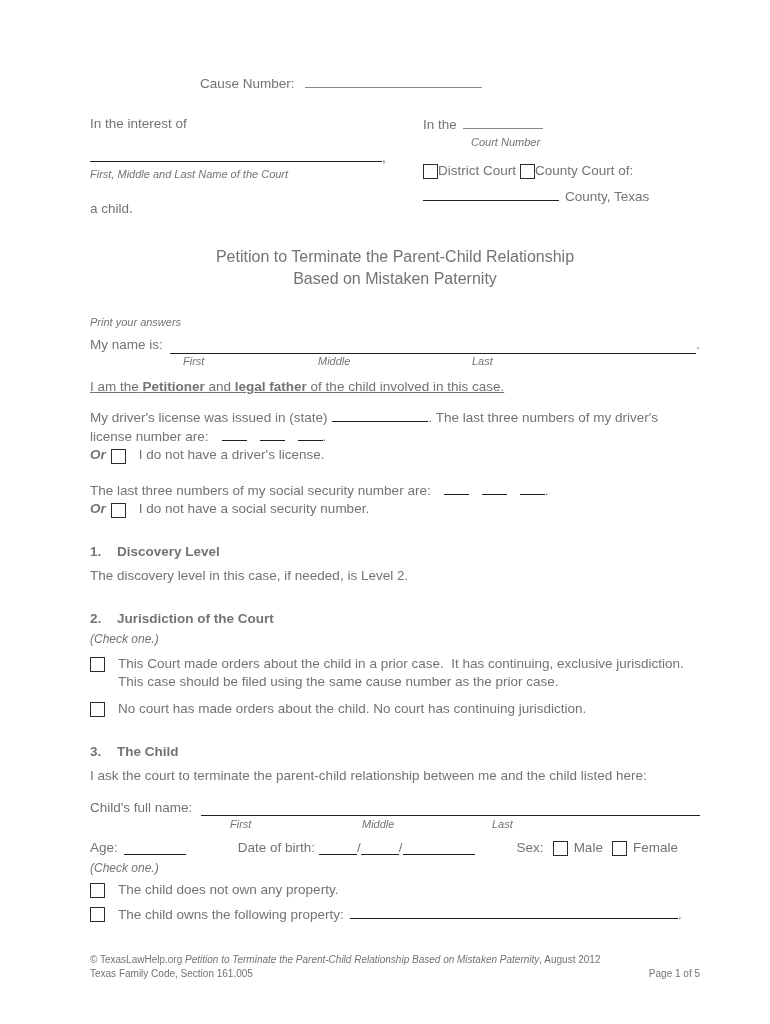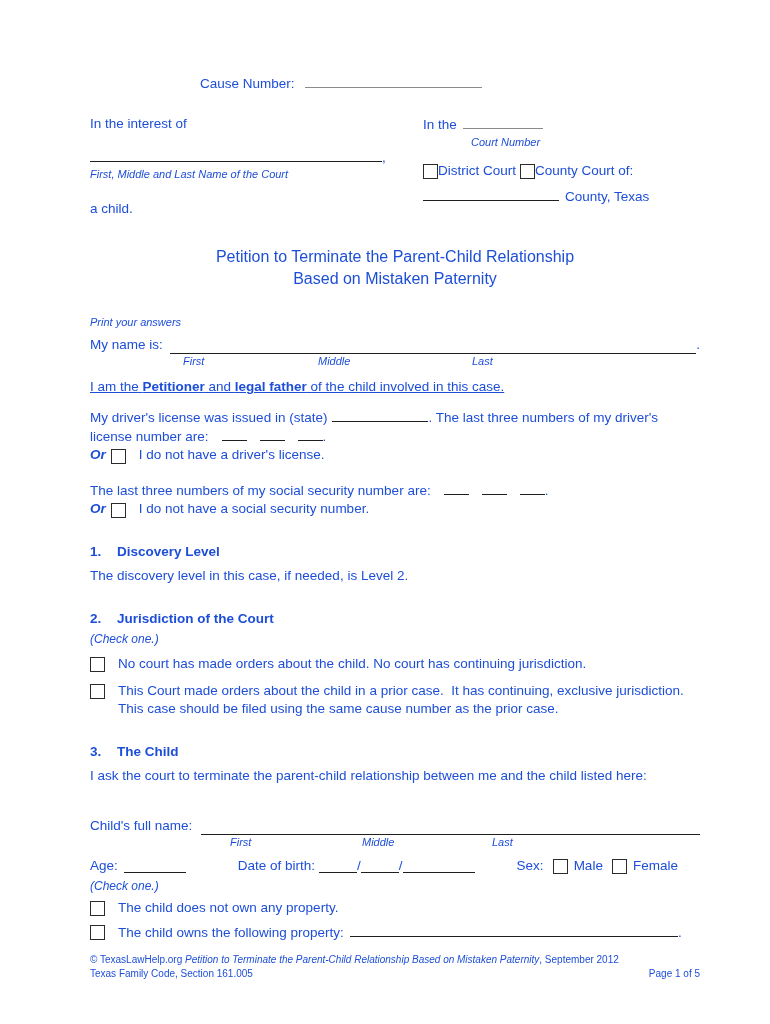--- a/index.html
+++ b/index.html
@@ -6,21 +6,21 @@
   .page {
     position: relative;
     width: 770px;
     height: 988px;
     background: #ffffff;
     box-sizing: border-box;
     padding: 74px 70px 0 90px;
     font-family: "Liberation Sans", "DejaVu Sans", sans-serif;
     font-size: 13.5px;
     line-height: 18px;
-    color: #1d4ed8;
+    color: #737373;
     overflow: hidden;
   }
   .blank {
     display: inline-block;
     border-bottom: 1.4px solid #1f1f1f;
     height: 13px;
     vertical-align: baseline;
   }
   .blank.light { border-bottom: 1.2px solid #8a8a8a; }
   .cb {
@@ -80,21 +80,21 @@
 
   .ssn-block { margin-top: 17px; }
 
   .section-head { font-weight: bold; margin-top: 25px; }
   .section-head .num { display: inline-block; width: 27px; }
   .section-body { margin-top: 6px; }
   .check-one { margin-top: 4px; font-size: 12px; }
   .opt-row { display: flex; gap: 13px; margin-top: 9px; }
   .opt-row .cb { margin-top: 2px; }
 
-  .childname-row { margin-top: 32px; display: flex; align-items: flex-end; }
+  .childname-row { margin-top: 14px; display: flex; align-items: center; }
   .childname-row .blank { flex: 1 1 auto; margin-left: 9px; height: 15px; }
 
   .age-row { margin-top: 7px; display: flex; align-items: center; }
   .age-blank { width: 62px; margin-left: 6px; }
   .dob-label { margin-left: 28px; padding-left: 24px; }
   .dob-blank1 { width: 38px; margin-left: 4px; }
   .dob-blank2 { width: 38px; }
   .dob-blank3 { width: 72px; }
   .sex-label { margin-left: 42px; }
   .age-row .cb { margin-left: 9px; margin-right: 6px; }
@@ -191,28 +191,28 @@
     <span class="num">1.</span><span>Discovery Level</span>
   </div>
   <div class="section-body">The discovery level in this case, if needed, is Level 2.</div>
 
   <div class="section-head">
     <span class="num">2.</span><span>Jurisdiction of the Court</span>
   </div>
   <div class="caption check-one">(Check one.)</div>
   <div class="opt-row">
     <span class="cb"></span>
-    <span>No court has made orders about the child. No court has continuing jurisdiction.</span>
-  </div>
-  <div class="opt-row">
-    <span class="cb"></span>
     <span>
       <span class="pre" style="display:block">This Court made orders about the child in a prior case.  It has continuing, exclusive jurisdiction.</span>
       <span style="display:block">This case should be filed using the same cause number as the prior case.</span>
     </span>
+  </div>
+  <div class="opt-row">
+    <span class="cb"></span>
+    <span>No court has made orders about the child. No court has continuing jurisdiction.</span>
   </div>
 
   <div class="section-head">
     <span class="num">3.</span><span>The Child</span>
   </div>
   <div class="section-body">I ask the court to terminate the parent-child relationship between me and the child listed here:</div>
 
   <div class="childname-row">
     <span>Child's full name:</span>
       <span class="blank"></span>
@@ -243,20 +243,20 @@
   <div class="opt-row prop-opt">
     <span class="cb"></span>
     <span>The child does not own any property.</span>
   </div>
   <div class="opt-row prop-opt">
     <span class="cb"></span>
     <span><span>The child owns the following property:</span><span class="blank prop-blank"></span><span>.</span></span>
   </div>
 
   <div class="footer">
-    <div><span>© TexasLawHelp.org </span><span class="caption" style="font-size:10px">Petition to Terminate the Parent-Child Relationship Based on Mistaken Paternity</span><span>, September 2012</span></div>
+    <div><span>© TexasLawHelp.org </span><span class="caption" style="font-size:10px">Petition to Terminate the Parent-Child Relationship Based on Mistaken Paternity</span><span>, August 2012</span></div>
     <div class="footer-line2">
       <span>Texas Family Code, Section 161.005</span>
       <span>Page 1 of 5</span>
     </div>
   </div>
 
 </div>
 
 </body></html>

